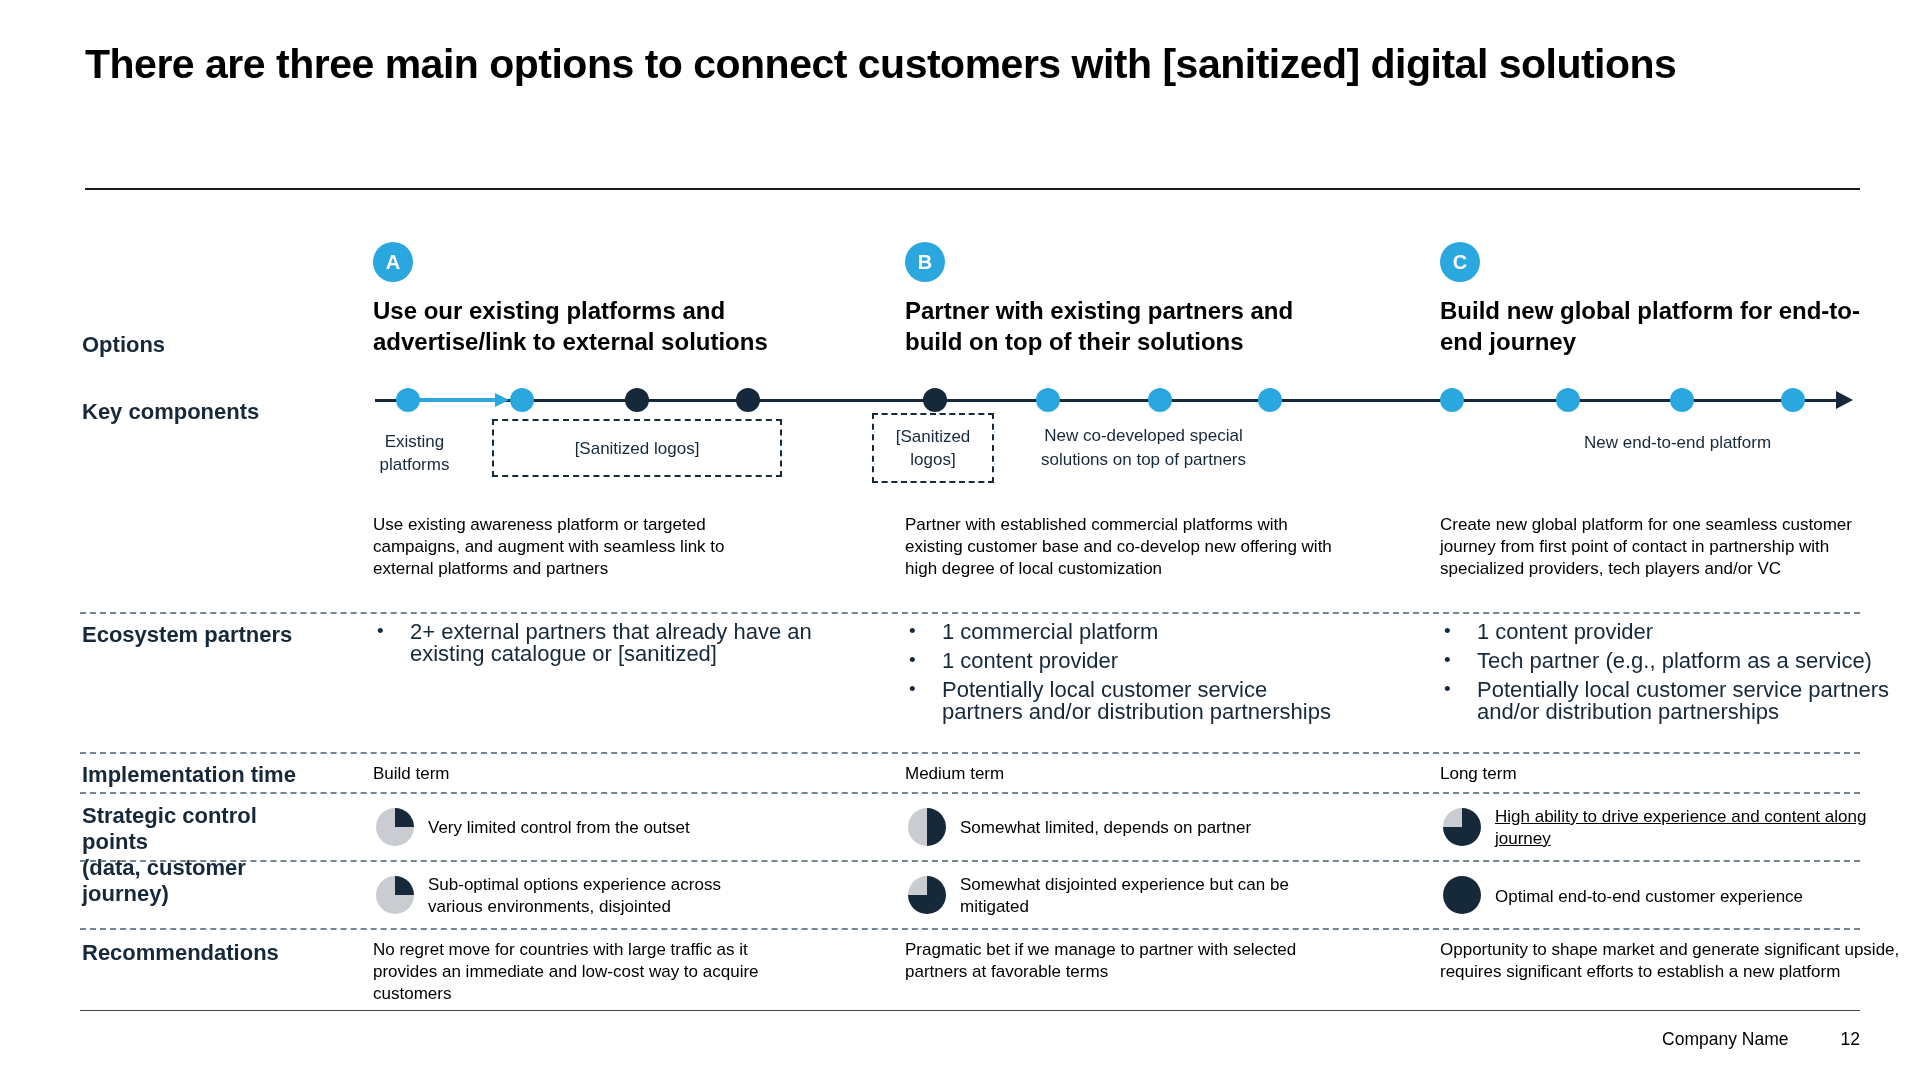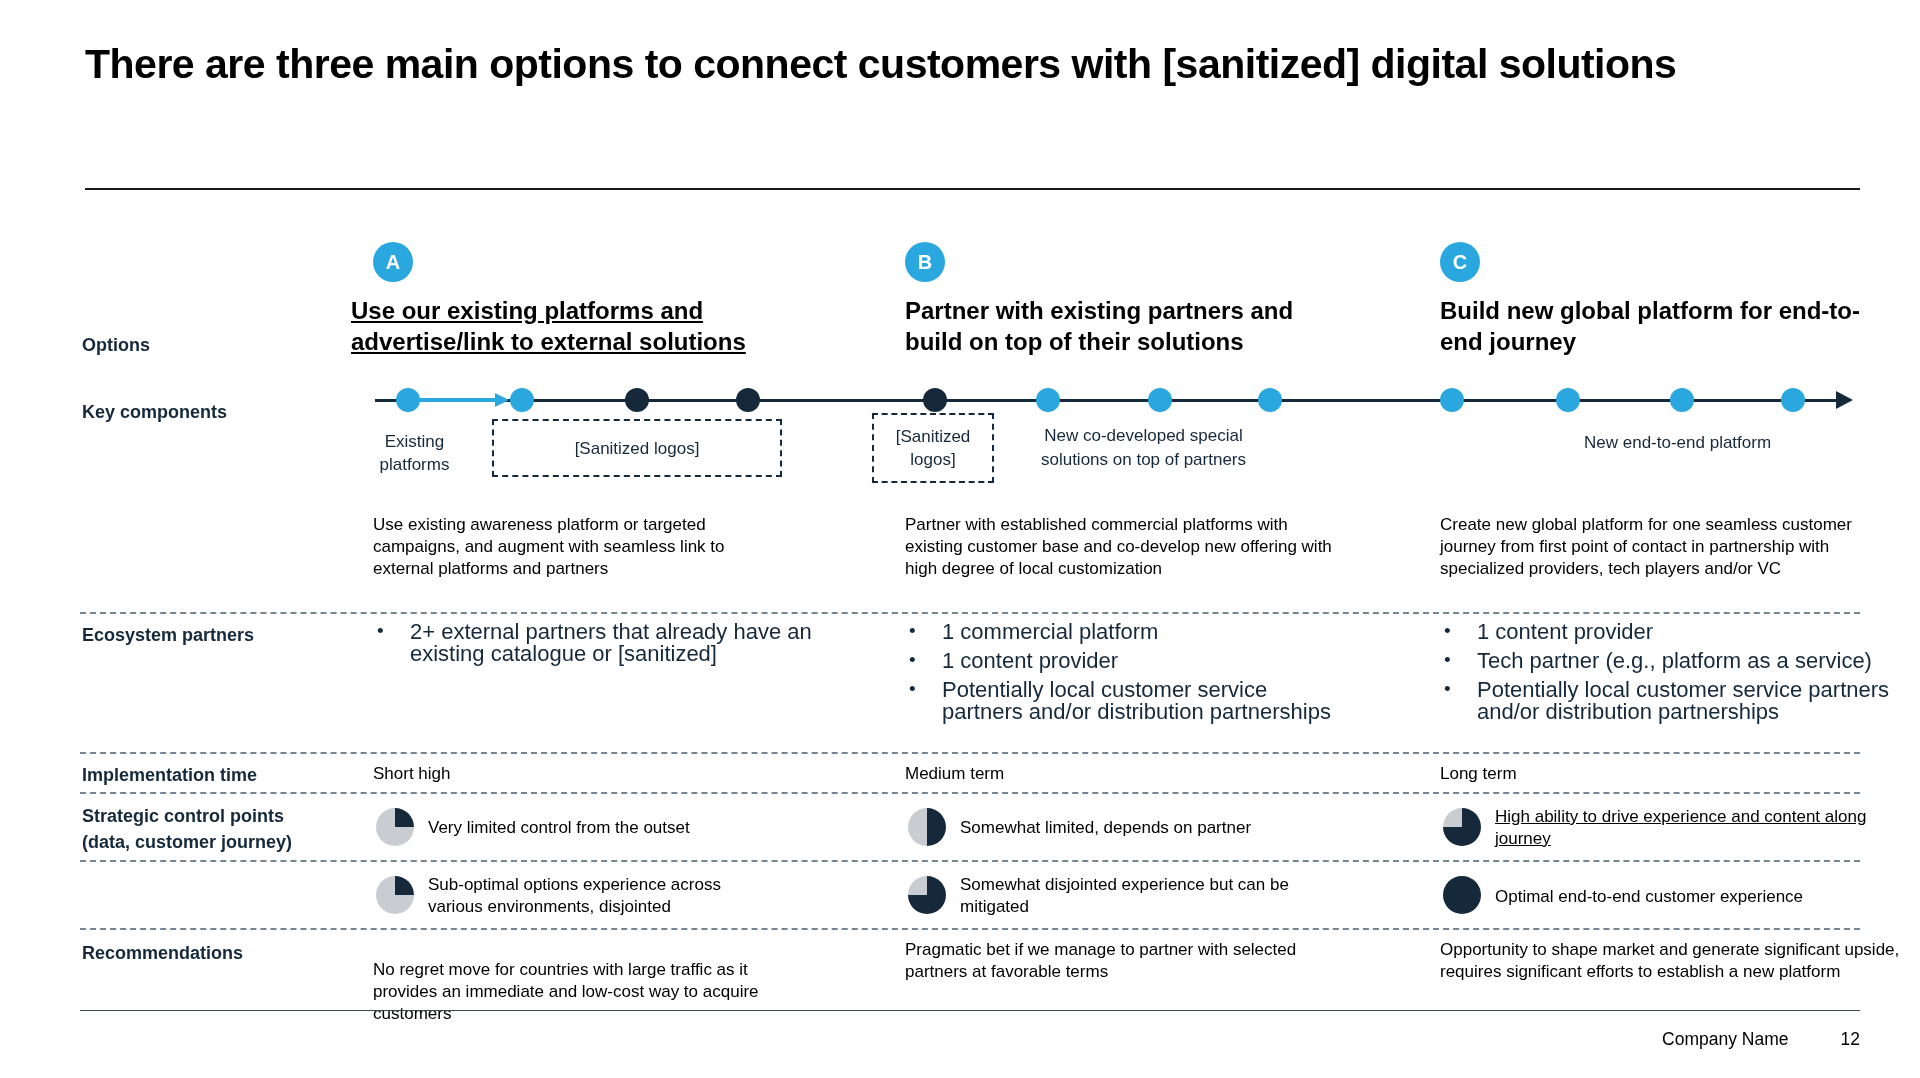--- a/index.html
+++ b/index.html
@@ -16,21 +16,21 @@
   }
   .abs{position:absolute;}
   
   .title{left:85px;top:36px;width:1720px;font-size:41px;line-height:57px;font-weight:700;letter-spacing:-0.5px;color:#000;}
   .title-rule{left:85px;top:188px;width:1775px;height:2px;background:#1a1a1a;}
   
   .badge{top:242px;width:40px;height:40px;border-radius:50%;background:var(--blue);color:#fff;
          font-size:20px;font-weight:700;display:flex;align-items:center;justify-content:center;}
   .col-header{top:295px;font-size:24px;line-height:31px;font-weight:700;color:#000;}
   
-  .row-label{left:82px;width:235px;font-size:18px;line-height:26px;font-weight:700;color:var(--navy);}
+  .row-label{left:82px;width:235px;font-size:22px;line-height:26px;font-weight:700;color:var(--navy);}
   
   .tl-line{left:375px;top:399px;width:1462px;height:3px;background:var(--navy);}
   .tl-head{left:1836px;top:391px;width:0;height:0;border-top:9px solid transparent;border-bottom:9px solid transparent;border-left:17px solid var(--navy);}
   .tl-blue-shaft{left:416px;top:398px;width:80px;height:4px;background:var(--blue);}
   .tl-blue-head{left:495px;top:393px;width:0;height:0;border-top:7px solid transparent;border-bottom:7px solid transparent;border-left:14px solid var(--blue);}
   .dot{position:absolute;top:388px;width:24px;height:24px;border-radius:50%;}
   .dot.blue{background:var(--blue);}
   .dot.dark{background:var(--navy);}
   .tl-label{font-size:17px;line-height:23px;color:var(--navy);}
   .dash-box{border:2.5px dashed var(--navy);display:flex;align-items:center;justify-content:center;text-align:center;}
@@ -56,21 +56,21 @@
 
 <div class="slide">
 
   <div class="abs title">There are three main options to connect customers with [sanitized] digital solutions</div>
   <div class="abs title-rule"></div>
 
   <div class="abs badge" style="left:373px;">A</div>
   <div class="abs badge" style="left:905px;">B</div>
   <div class="abs badge" style="left:1440px;">C</div>
 
-  <div class="abs col-header" style="left:351px;width:430px;text-decoration:underline;">Use our existing platforms and advertise/link to external solutions</div>
+  <div class="abs col-header" style="left:373px;width:430px;">Use our existing platforms and advertise/link to external solutions</div>
   <div class="abs col-header" style="left:905px;width:440px;">Partner with existing partners and build on top of their solutions</div>
   <div class="abs col-header" style="left:1440px;width:452px;">Build new global platform for end-to-end journey</div>
 
   <div class="abs row-label" style="top:332px;">Options</div>
   <div class="abs row-label" style="top:399px;">Key components</div>
 
   <div>
     <div class="abs tl-line"></div>
     <div class="abs tl-head"></div>
     <div class="abs tl-blue-shaft"></div>
@@ -114,21 +114,21 @@
     <li>Potentially local customer service partners and/or distribution partnerships</li>
   </ul>
   <ul class="abs bullets" style="left:1440px;top:621px;width:452px;">
     <li>1 content provider</li>
     <li>Tech partner (e.g., platform as a service)</li>
     <li>Potentially local customer service partners and/or distribution partnerships</li>
   </ul>
 
   <div class="abs sep" style="top:752px;"></div>
   <div class="abs row-label" style="top:762px;">Implementation time</div>
-  <div class="abs body-text" style="left:373px;top:763px;">Short high</div>
+  <div class="abs body-text" style="left:373px;top:763px;">Build term</div>
   <div class="abs body-text" style="left:905px;top:763px;">Medium term</div>
   <div class="abs body-text" style="left:1440px;top:763px;">Long term</div>
 
   <div class="abs sep" style="top:792px;"></div>
   <div class="abs row-label" style="top:803px;">
     <div>Strategic control points</div>
     <div>(data, customer journey)</div>
   </div>
   <span class="hb hb-quarter" style="left:376px;top:808px;"></span>
   <div class="abs body-text" style="left:428px;top:817px;width:340px;">Very limited control from the outset</div>
@@ -140,21 +140,21 @@
   <div class="abs sep" style="top:860px;"></div>
   <span class="hb hb-quarter" style="left:376px;top:876px;"></span>
   <div class="abs body-text" style="left:428px;top:874px;width:335px;">Sub-optimal options experience across various environments, disjointed</div>
   <span class="hb hb-three-quarter" style="left:908px;top:876px;"></span>
   <div class="abs body-text" style="left:960px;top:874px;width:348px;">Somewhat disjointed experience but can be mitigated</div>
   <span class="hb hb-full" style="left:1443px;top:876px;"></span>
   <div class="abs body-text" style="left:1495px;top:886px;width:400px;">Optimal end-to-end customer experience</div>
 
   <div class="abs sep" style="top:928px;"></div>
   <div class="abs row-label" style="top:940px;">Recommendations</div>
-  <div class="abs body-text" style="left:373px;top:939px;width:432px;margin-top:20px;">No regret move for countries with large traffic as it provides an immediate and low-cost way to acquire customers</div>
+  <div class="abs body-text" style="left:373px;top:939px;width:432px;">No regret move for countries with large traffic as it provides an immediate and low-cost way to acquire customers</div>
   <div class="abs body-text" style="left:905px;top:939px;width:435px;">Pragmatic bet if we manage to partner with selected partners at favorable terms</div>
   <div class="abs body-text" style="left:1440px;top:939px;width:462px;">Opportunity to shape market and generate significant upside, requires significant efforts to establish a new platform</div>
 
   <div class="abs footer-rule"></div>
   <div class="abs footer">
     <span>Company Name</span>
     <span>12</span>
   </div>
 
 </div>

